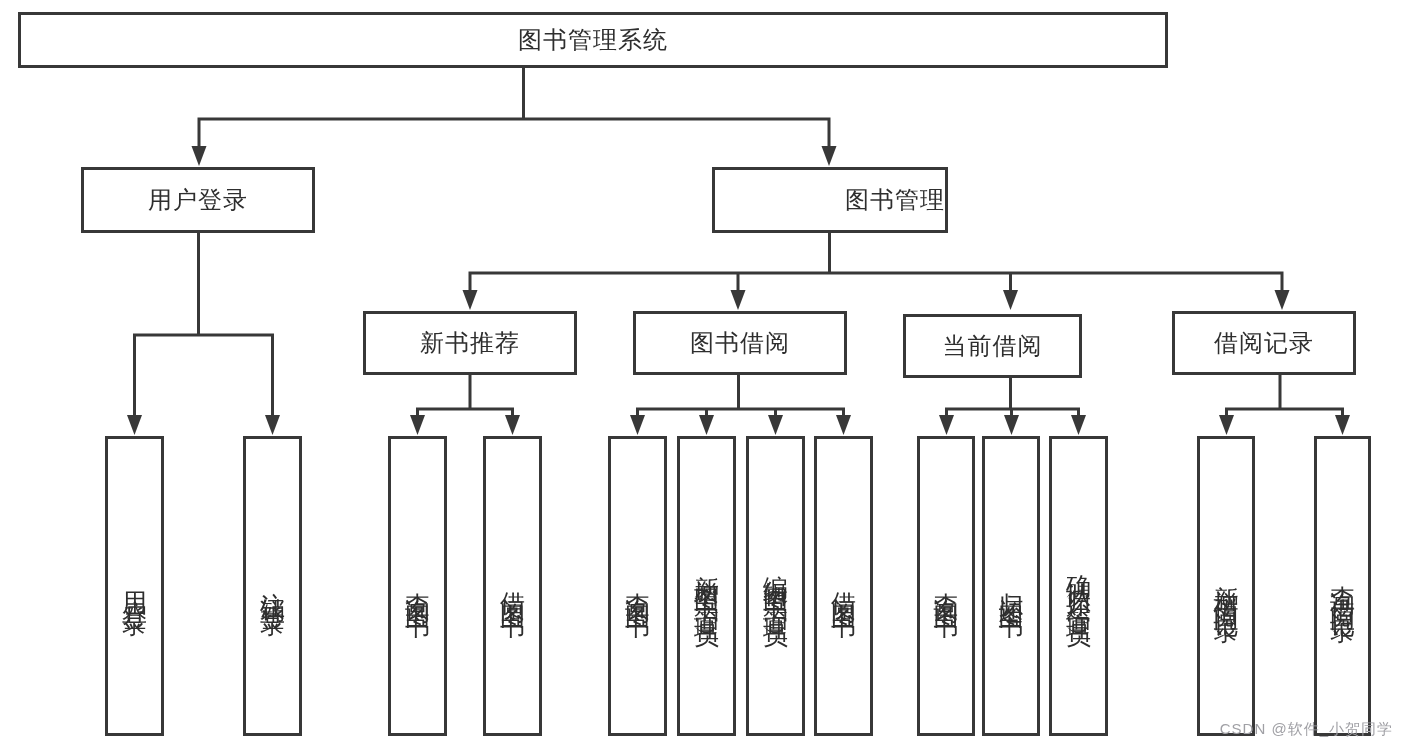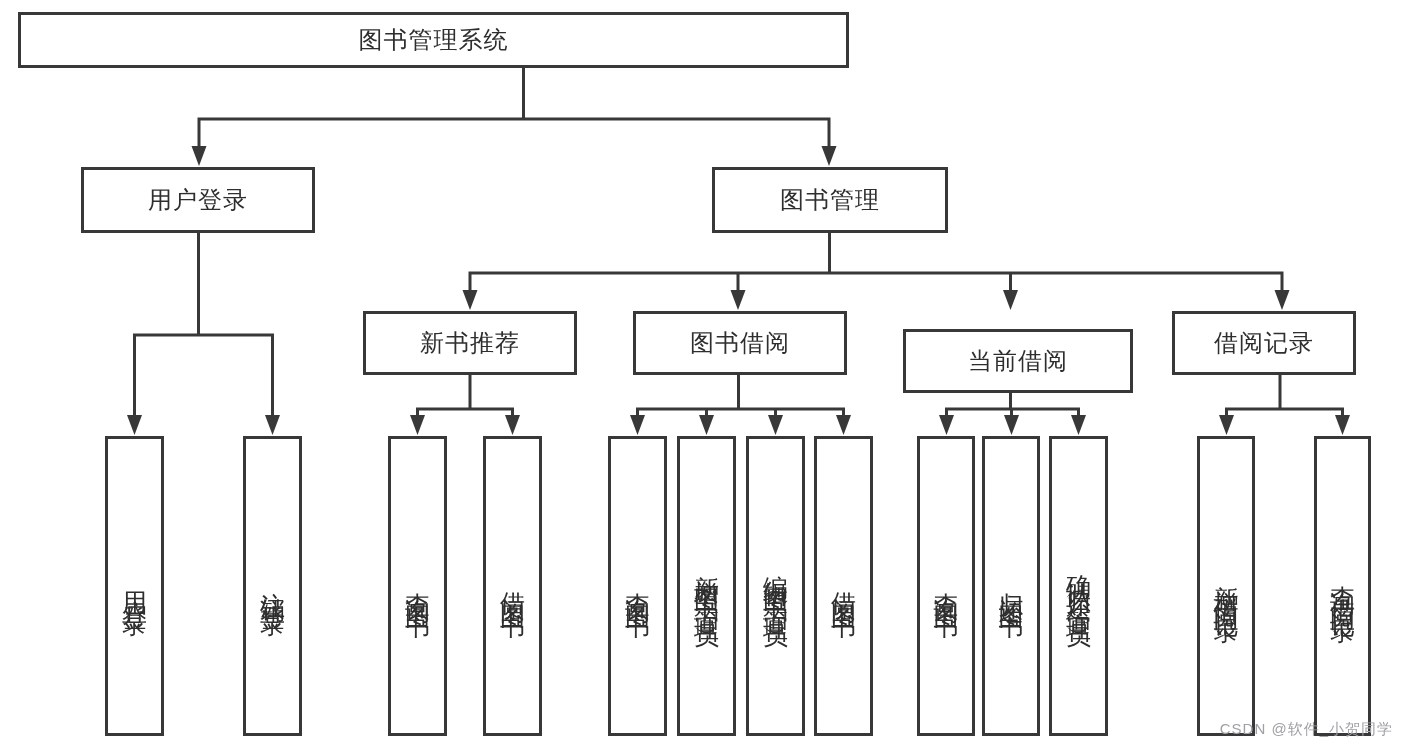--- a/index.html
+++ b/index.html
@@ -26,26 +26,26 @@
   }
   .node .lbl { font-size: 24px; letter-spacing: 1px; white-space: nowrap; }
   .node.vert .lbl {
     writing-mode: vertical-rl;
     font-size: 25px;
     letter-spacing: 7px;
     white-space: nowrap;
     line-height: 1;
   }
   
-  .n-root            { left: 18px;   top: 12px;  width: 831px; height: 56px; }
+  .n-root            { left: 18px;   top: 12px;  width: 1150px; height: 56px; }
   .n-user-login      { left: 81px;   top: 167px; width: 234px;  height: 66px; }
-  .n-book-mgmt       { left: 712px;  top: 167px; width: 236px;  height: 66px; }
+  .n-book-mgmt       { left: 712px;  top: 167px; width: 236px;  height: 66px; justify-content: flex-end; }
   .n-new-book        { left: 363px;  top: 311px; width: 214px;  height: 64px; }
   .n-book-borrow     { left: 633px;  top: 311px; width: 214px;  height: 64px; }
-  .n-current-borrow  { left: 903px;  top: 329px; width: 230px;  height: 64px; }
+  .n-current-borrow  { left: 903px;  top: 314px; width: 179px;  height: 64px; }
   .n-borrow-records  { left: 1172px; top: 311px; width: 184px;  height: 64px; }
   
   .leaf { top: 436px; width: 59px; height: 300px; }
   .l-1  { left: 105px;  }
   .l-2  { left: 243px;  }
   .l-3  { left: 388px;  }
   .l-4  { left: 483px;  }
   .l-5  { left: 608px;  }
   .l-6  { left: 677px;  }
   .l-7  { left: 746px;  }

